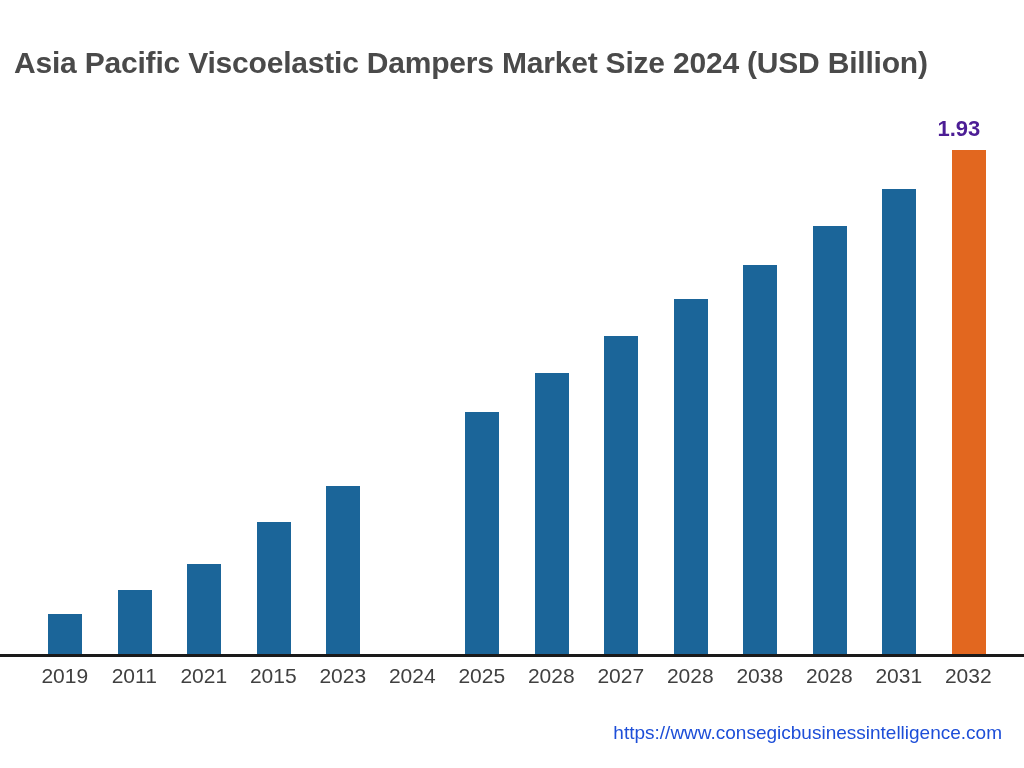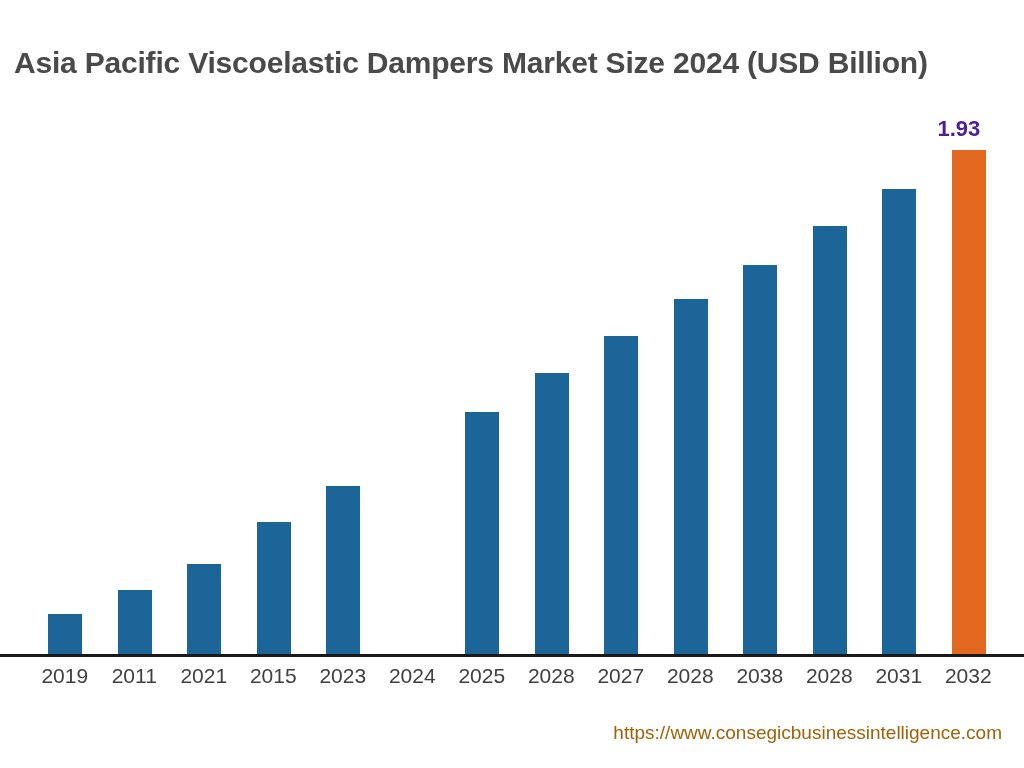--- a/index.html
+++ b/index.html
@@ -172,15 +172,15 @@
       <div class="x-tick-label" style="left: 447px;">2025</div>
       <div class="x-tick-label" style="left: 516.5px;">2028</div>
       <div class="x-tick-label" style="left: 586px;">2027</div>
       <div class="x-tick-label" style="left: 655.5px;">2028</div>
       <div class="x-tick-label" style="left: 725px;">2038</div>
       <div class="x-tick-label" style="left: 794.5px;">2028</div>
       <div class="x-tick-label" style="left: 864px;">2031</div>
       <div class="x-tick-label" style="left: 933.5px;">2032</div>
     </div>
 
-  <div id="source-url" style="color: #a16207;">https://www.consegicbusinessintelligence.com</div>
+  <div id="source-url" style="color: #1d4ed8;">https://www.consegicbusinessintelligence.com</div>
 
 </div>
 
 </body></html>

